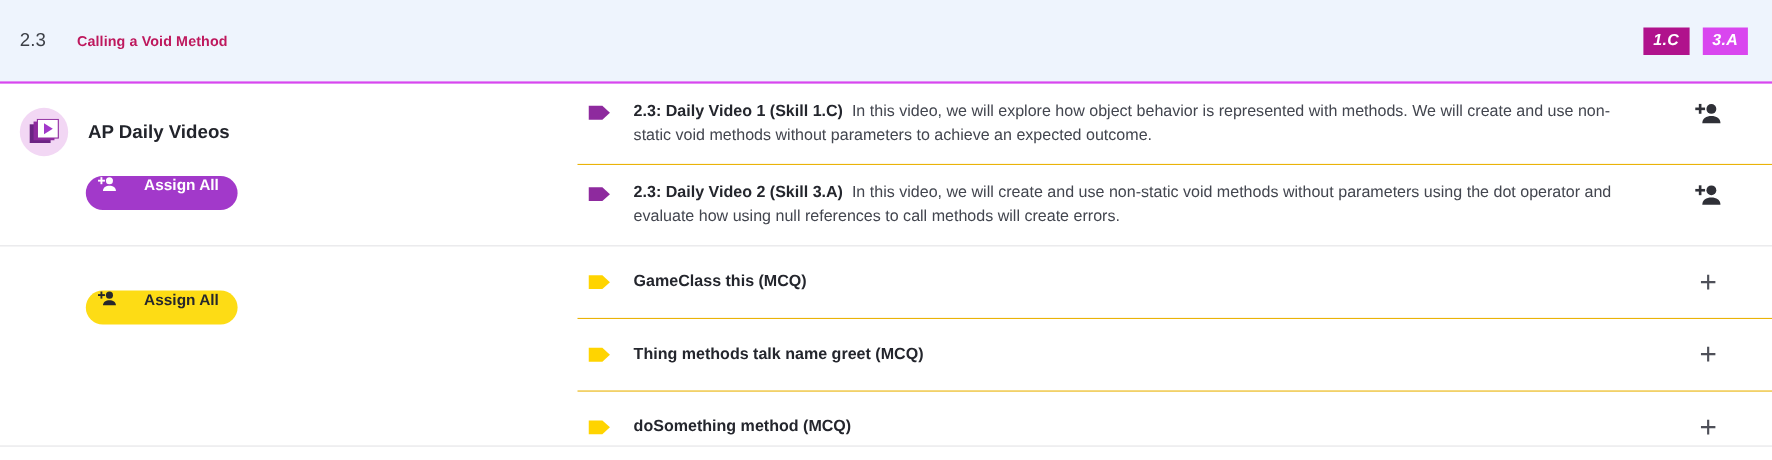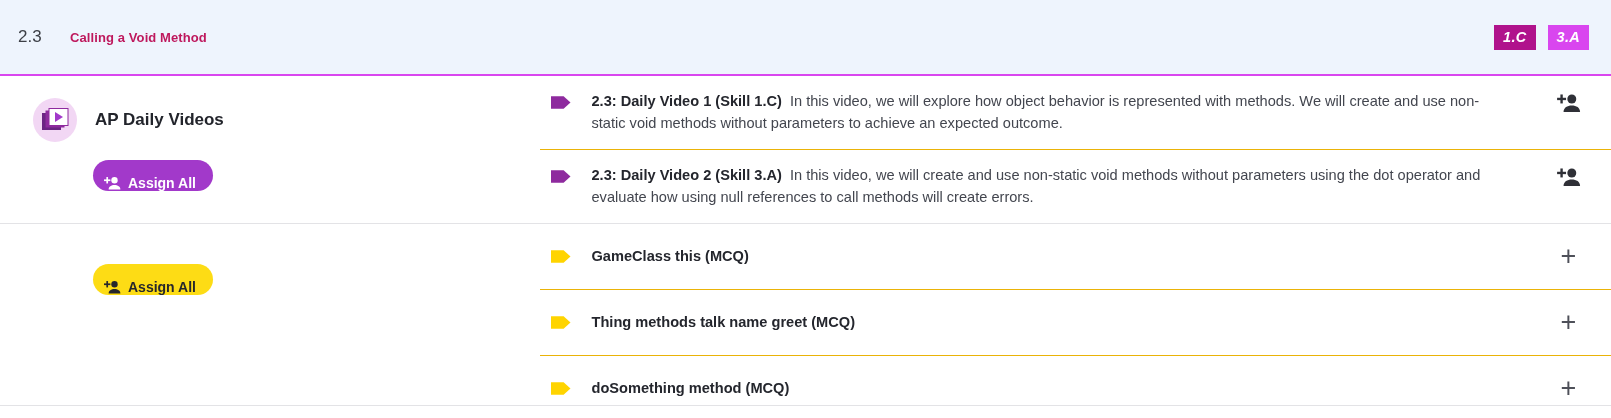--- a/index.html
+++ b/index.html
@@ -54,21 +54,20 @@
   .section {
     display: flex;
     align-items: flex-start;
     width: 100%;
   }
   .section + .section { border-top: 1px solid #e3e3e6; }
   .section-left {
     width: 525px;
     flex: 0 0 525px;
     padding: 22px 0 22px 18px;
-    margin-left: 15px;
   }
   .section-head {
     display: flex;
     align-items: center;
     gap: 18px;
   }
   .circle-icon {
     width: 44px;
     height: 44px;
     border-radius: 50%;
@@ -84,42 +83,41 @@
     font-weight: 700;
     color: #22242b;
   }
   .assign-btn {
     margin: 18px 0 0 60px;
     height: 31px;
     border: none;
     border-radius: 16px;
     padding: 0 17px 0 11px;
     display: inline-flex;
-    align-items: flex-end;
-    gap: 7px;
+    align-items: flex-start;
+    gap: 25px;
     font-size: 14px;
     font-weight: 700;
     font-family: "Liberation Sans", sans-serif;
     cursor: pointer;
   }
   .assign-btn.purple { background: #a239ca; color: #ffffff; }
   .assign-btn.yellow { background: #fddc15; color: #26272c; }
 
   .section-right {
     flex: 1 1 auto;
     padding-right: 0;
   }
 
   
   .row {
     display: flex;
     align-items: flex-start;
     padding: 15px 0 15px 0;
     min-height: 56px;
-    justify-content: center;
   }
   .row + .row { border-top: 1px solid #eab308; }
   .row.q { align-items: center; padding: 19px 0; }
 
   .tag {
     flex: 0 0 20px;
     width: 20px;
     height: 15px;
     margin: 4px 21px 0 10px;
   }

